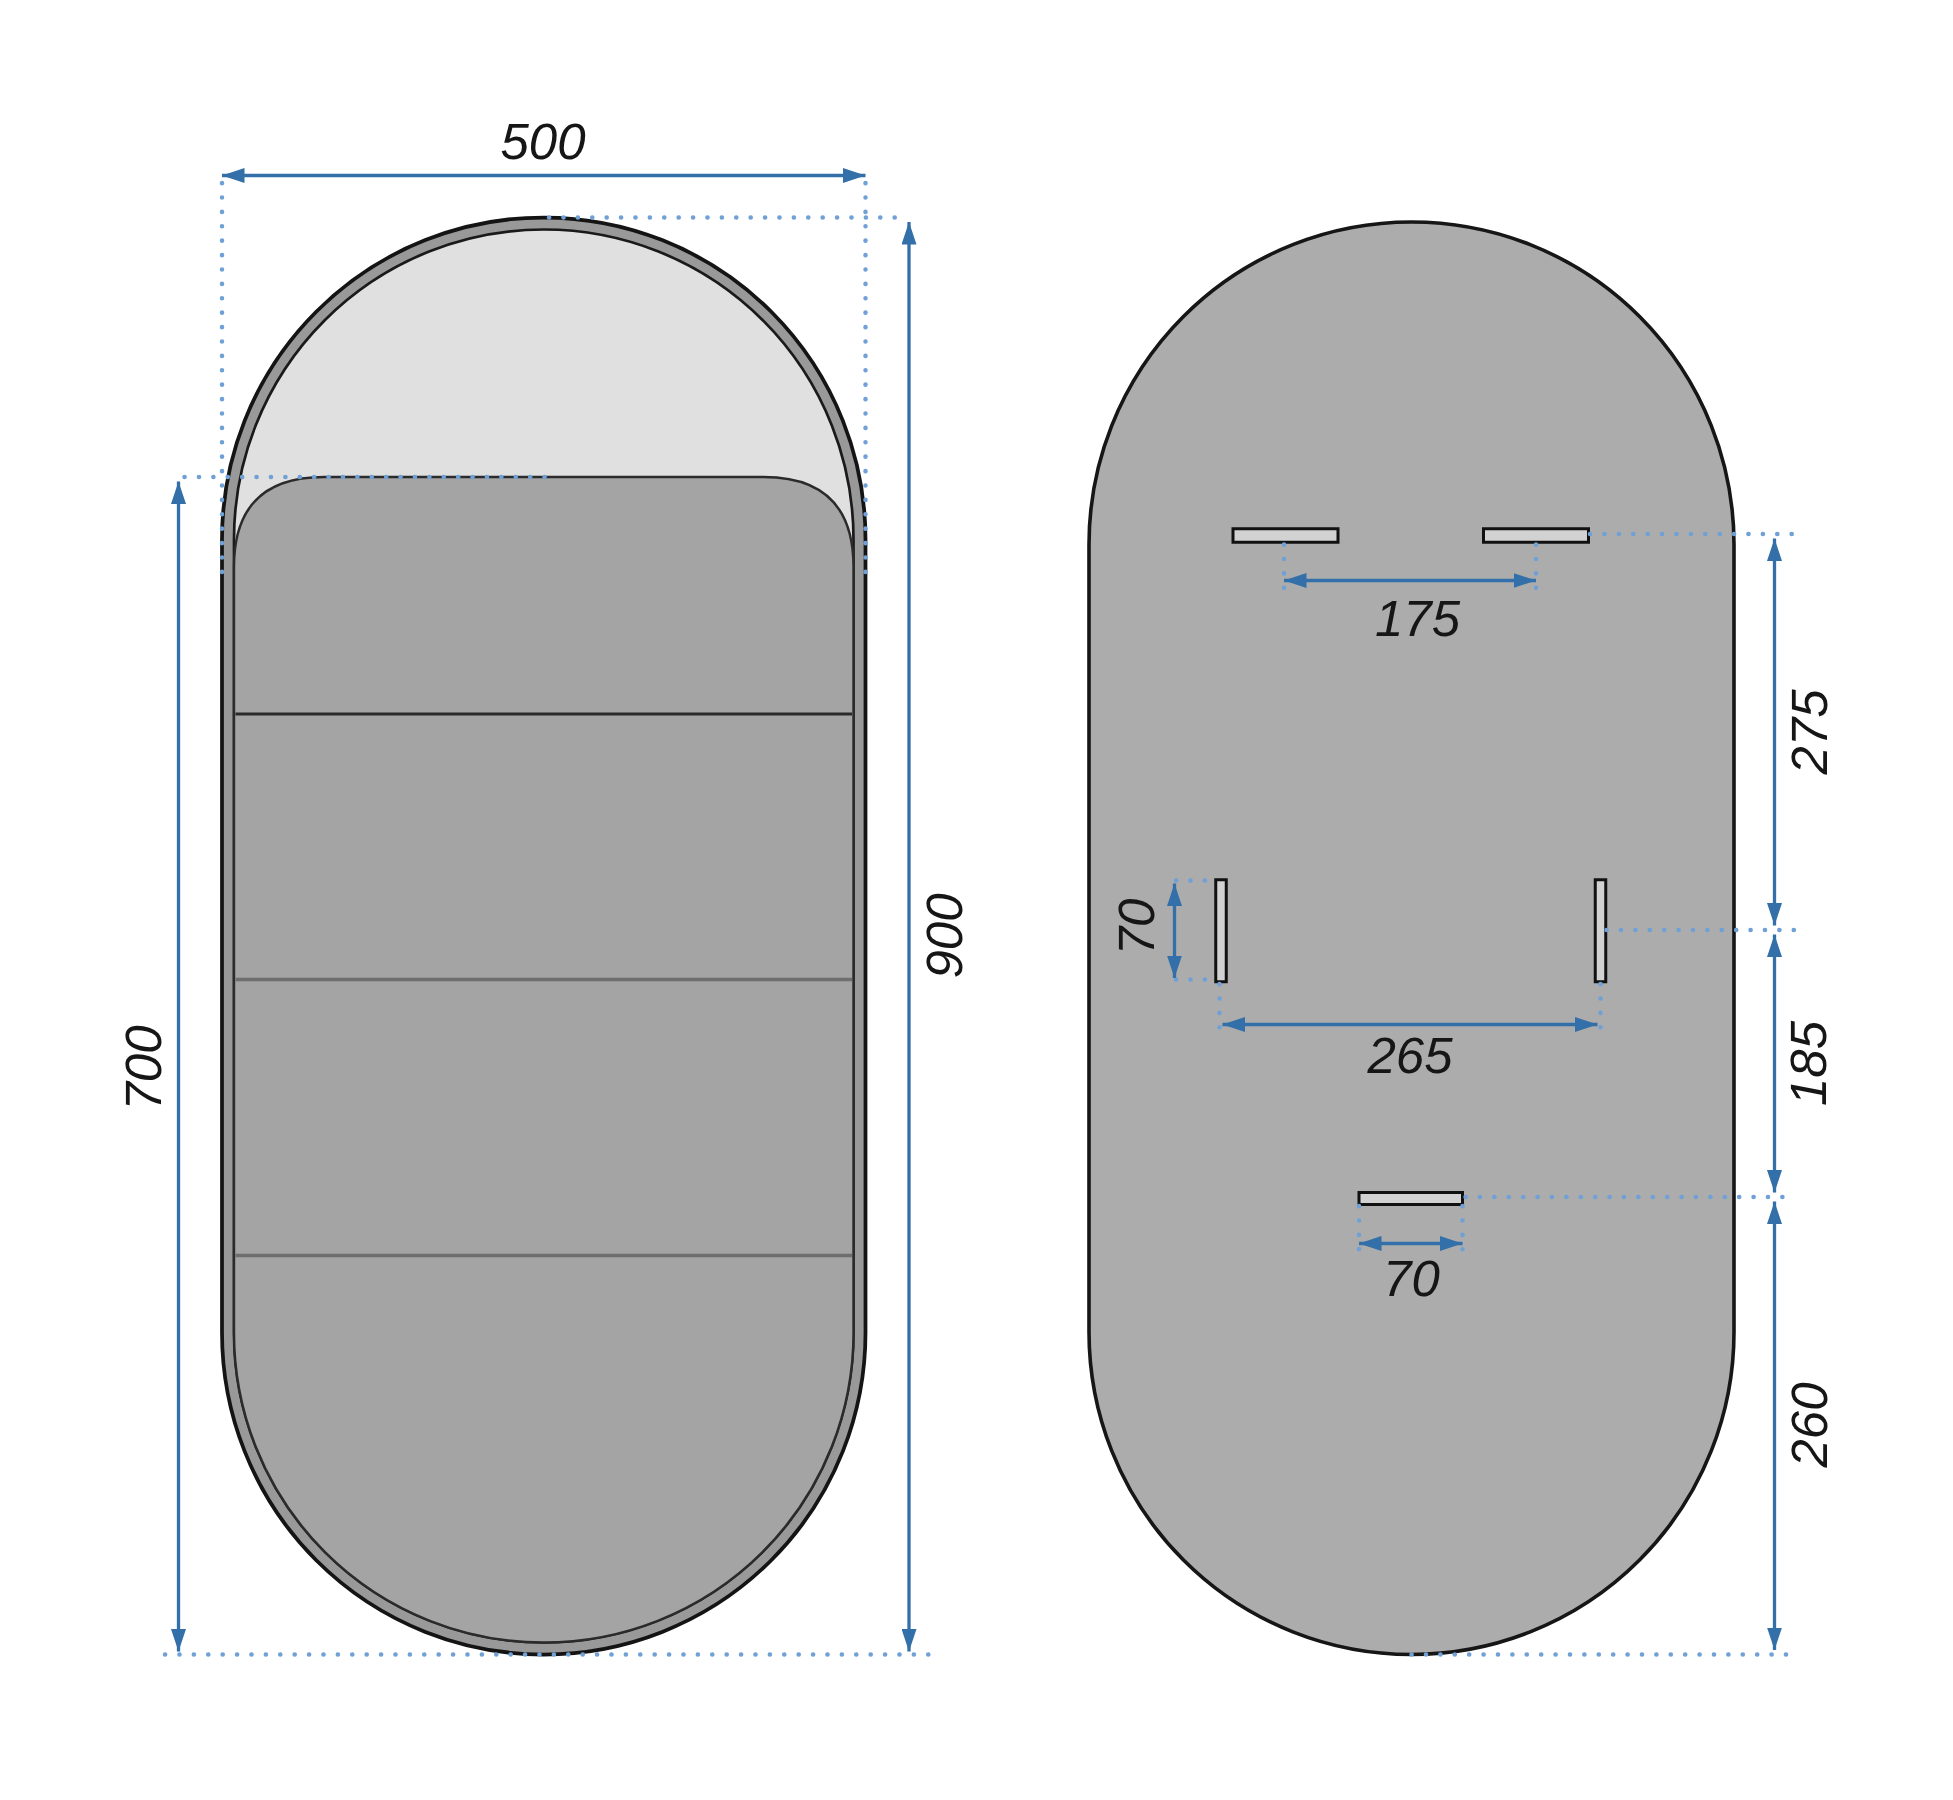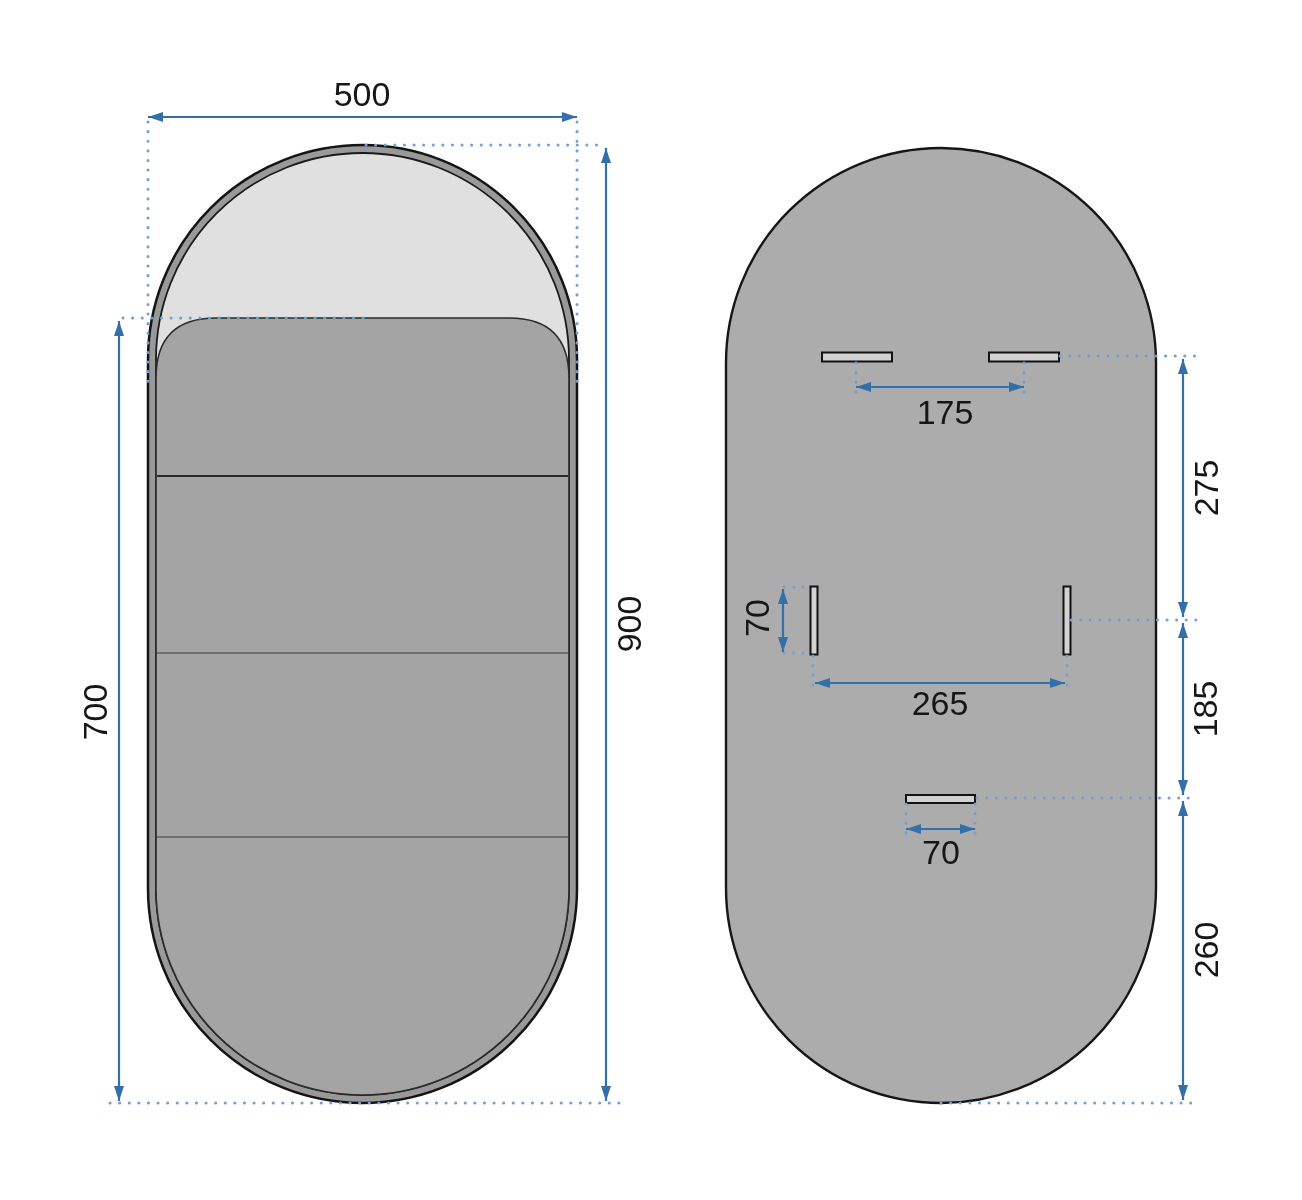--- a/index.html
+++ b/index.html
@@ -6,20 +6,21 @@
     margin: 0;
     padding: 0;
     background: #ffffff;
   }
   .stage {
     position: relative;
     width: 1302px;
     height: 1200px;
     background: #ffffff;
     overflow: hidden;
+    font-style: italic;
   }
   svg {
     display: block;
     font-family: "Liberation Sans", sans-serif;
   }
   
   .dim-line {
     stroke: var(--dimension-line-color, #336fa8);
     stroke-width: 2.2;
     fill: none;

